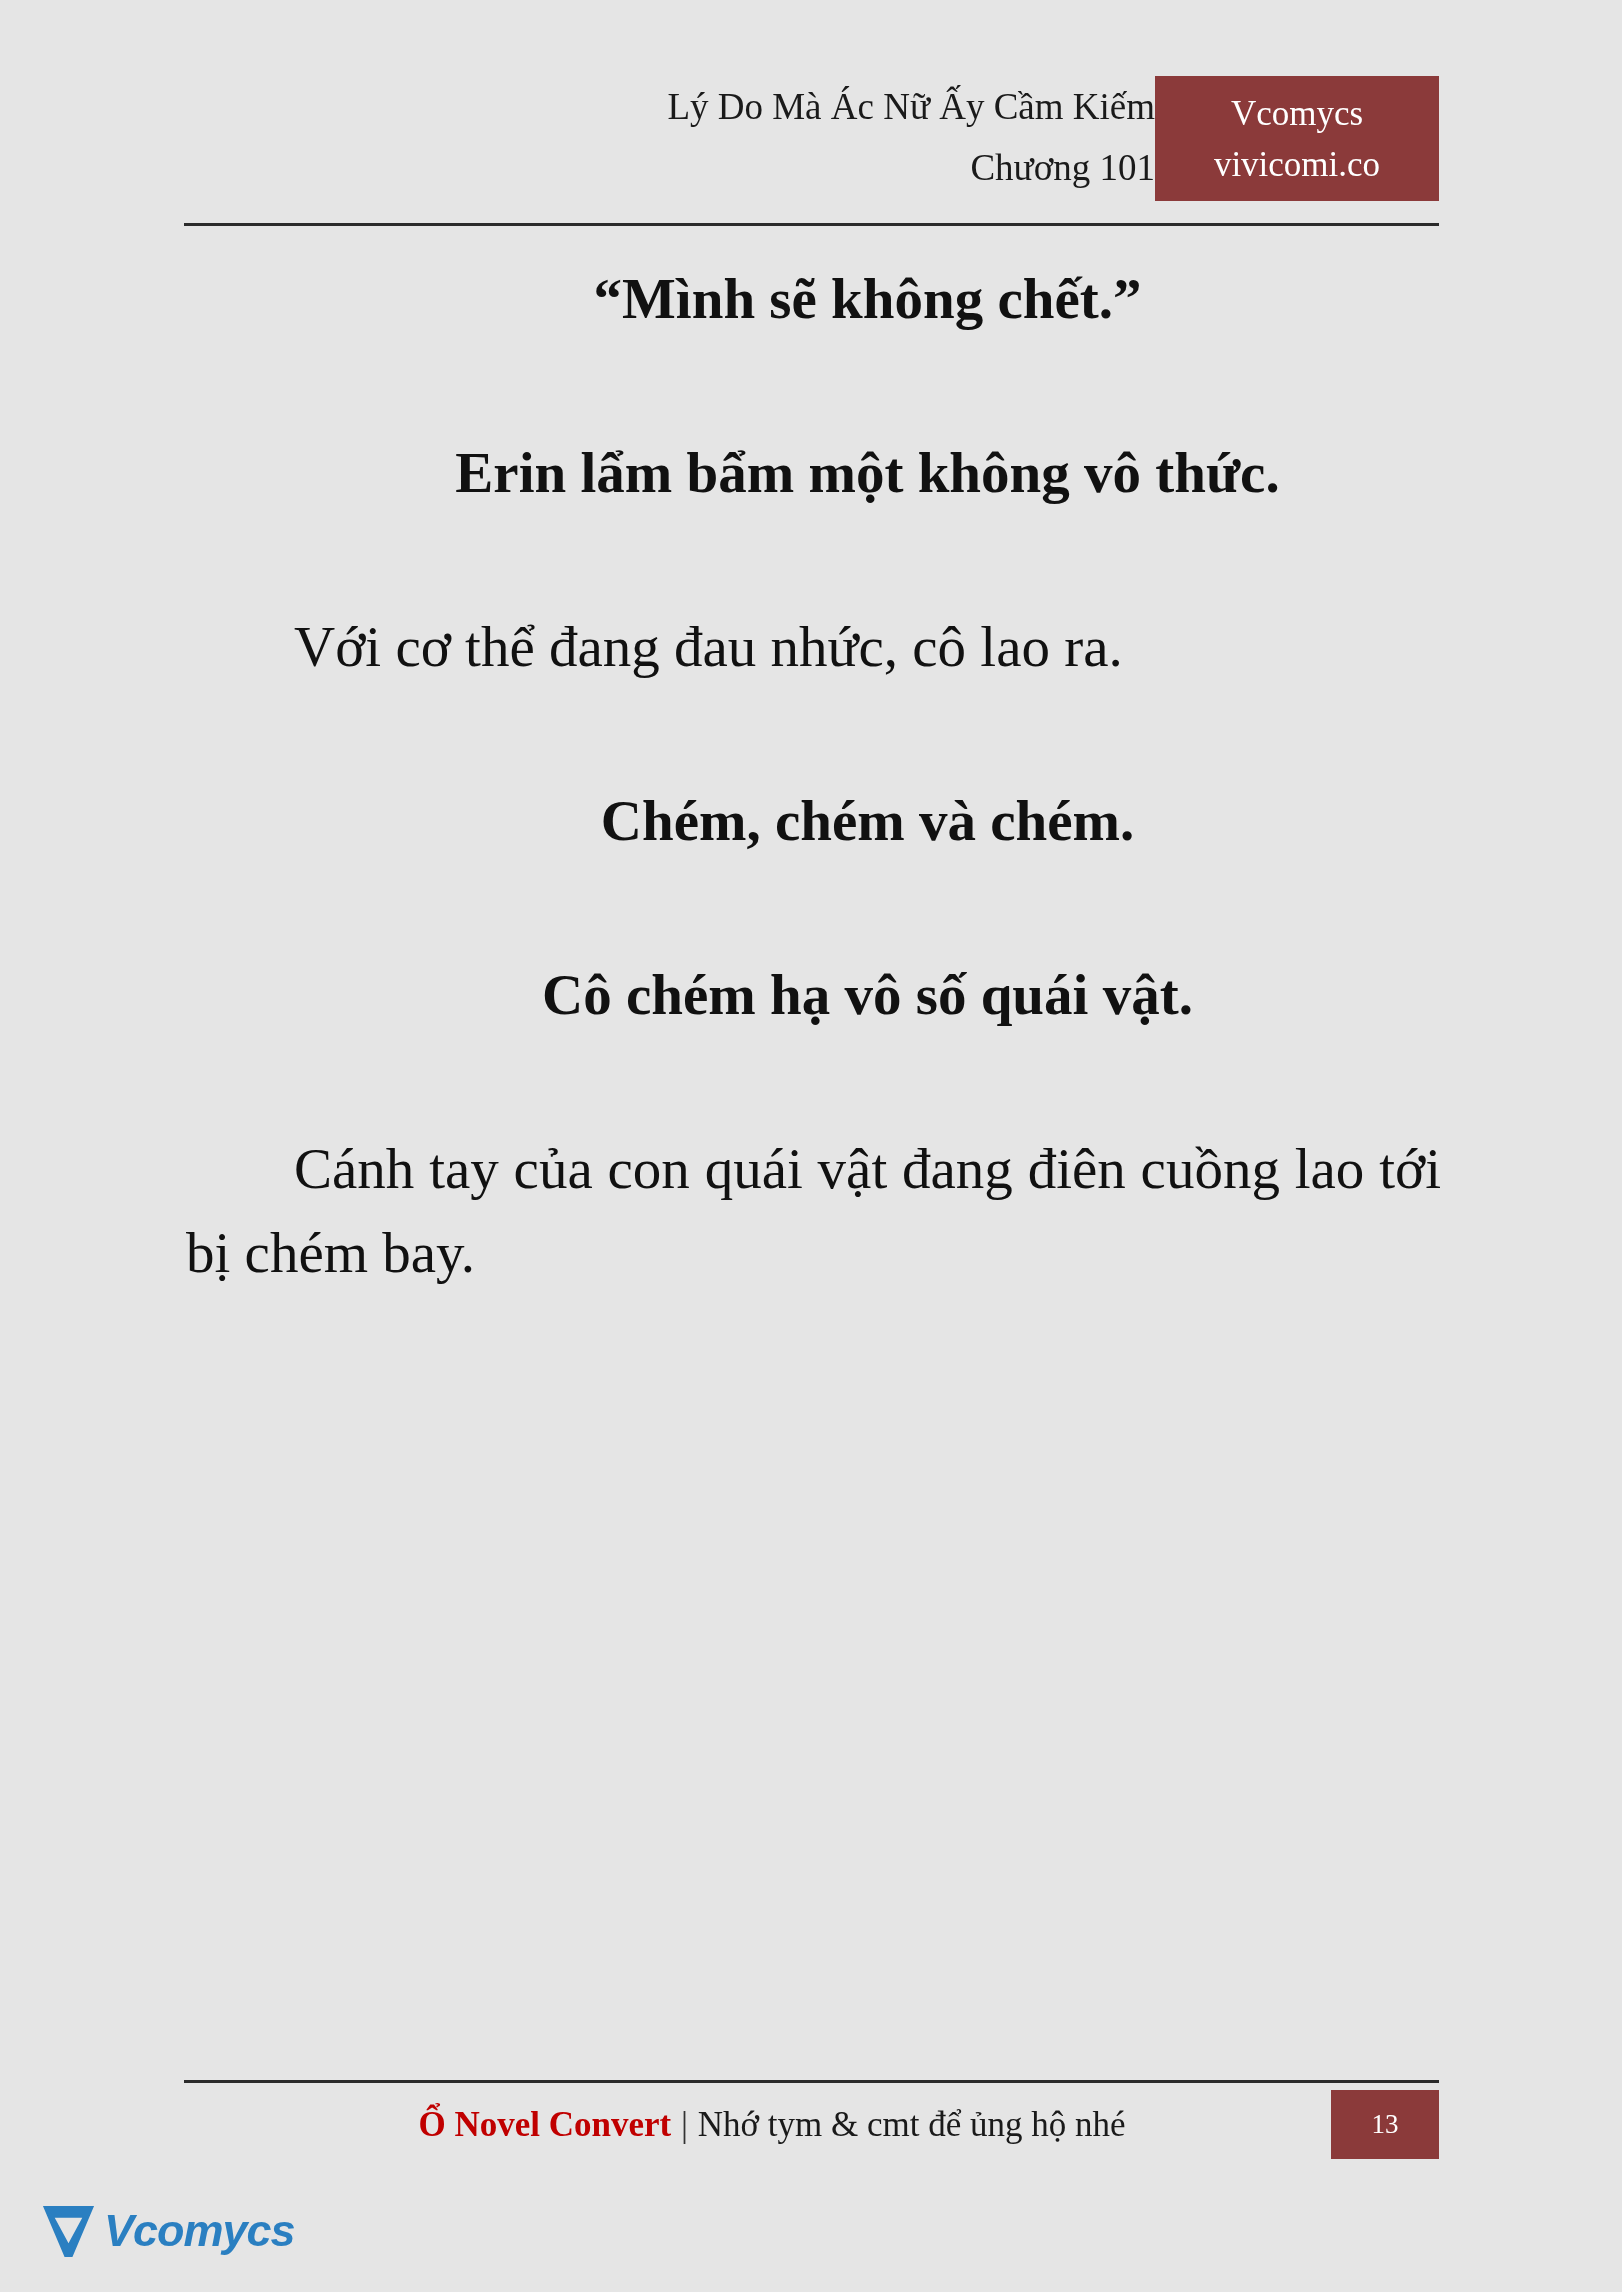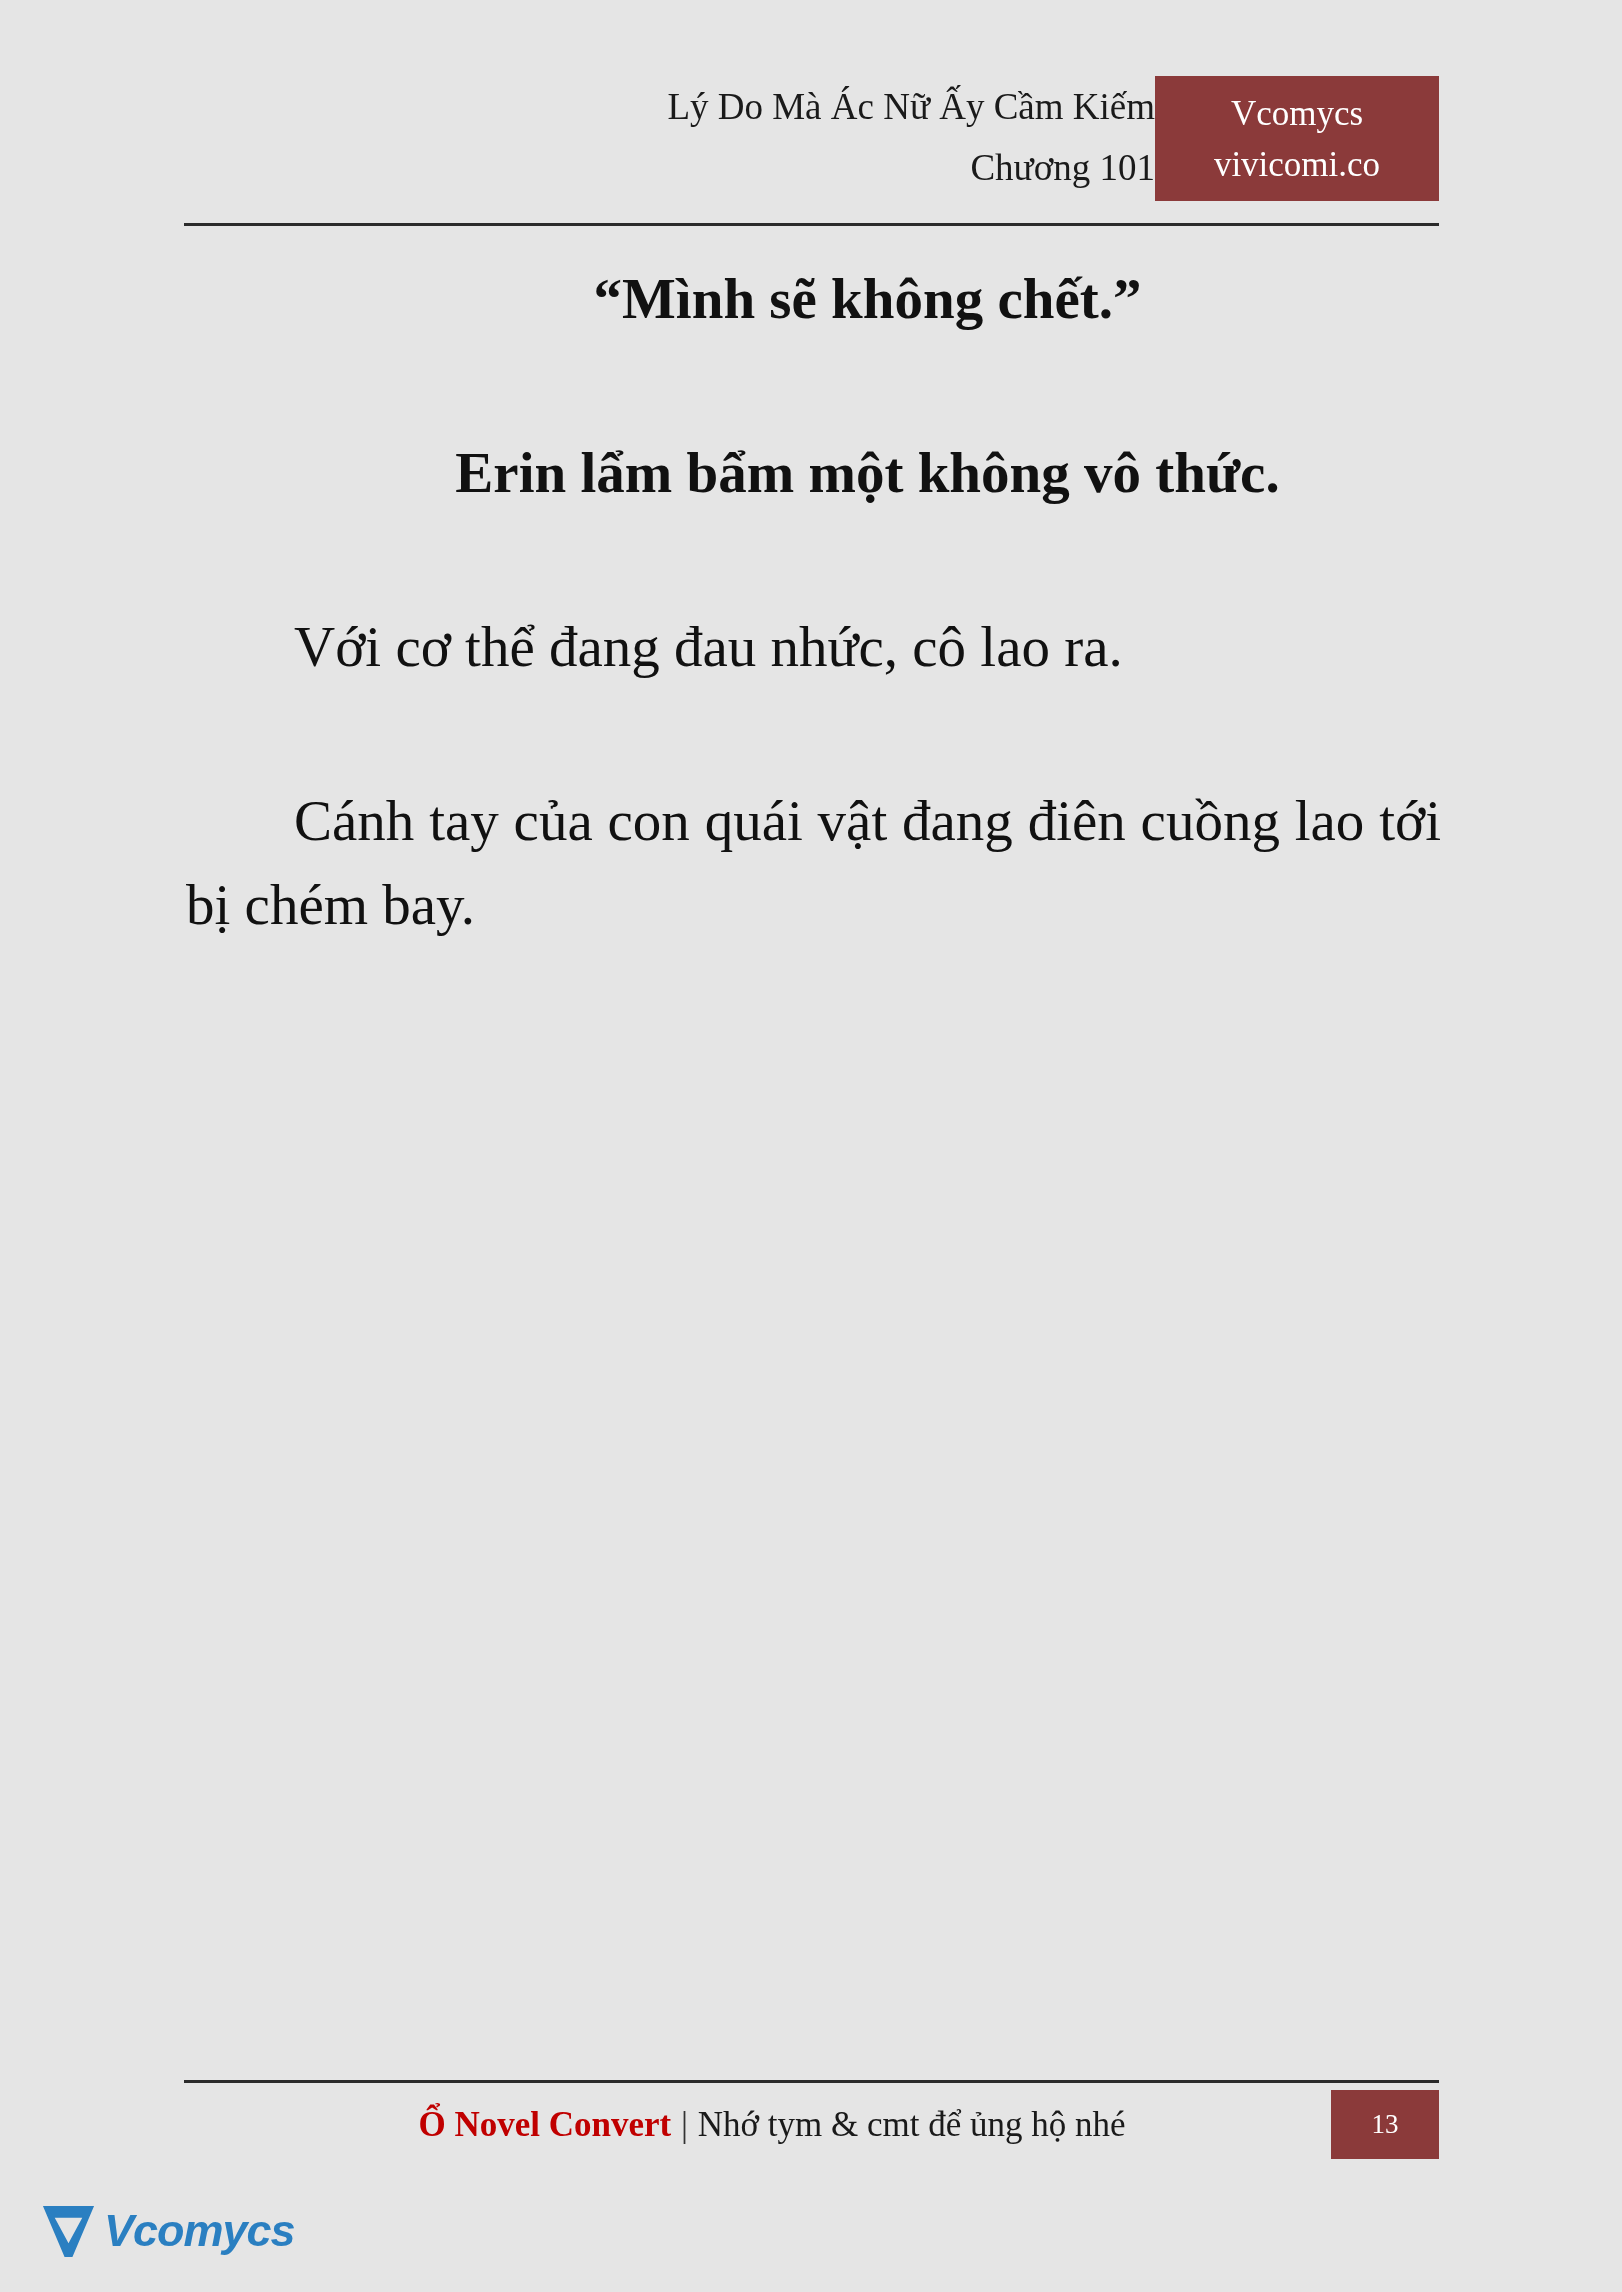--- a/index.html
+++ b/index.html
@@ -220,20 +220,22 @@
       <span class="b1">Vcomycs</span>
       <span class="b2">vivicomi.co</span>
     </div>
   </div>
   <div class="header-rule"></div>
 
   <div class="content">
     <p class="para nojustify">“Mình sẽ không chết.”</p>
     <p class="para nojustify">Erin lẩm bẩm một không vô thức.</p>
     <p class="para">Với cơ thể đang đau nhức, cô lao ra.</p>
+    <p class="para nojustify">Chém, chém và chém.</p>
+    <p class="para nojustify">Cô chém hạ vô số quái vật.</p>
     <p class="para last">Cánh tay của con quái vật đang điên cuồng lao tới bị chém bay.</p>
   </div>
 
   <div class="footer-rule"></div>
   <div class="footer">
     <div class="footer-inner">
       <div class="footer-text">
         <span class="footer-brand">Ổ Novel Convert</span>
         <span class="footer-sep">|</span>
         <span class="footer-note">Nhớ tym &amp; cmt để ủng hộ nhé</span>

